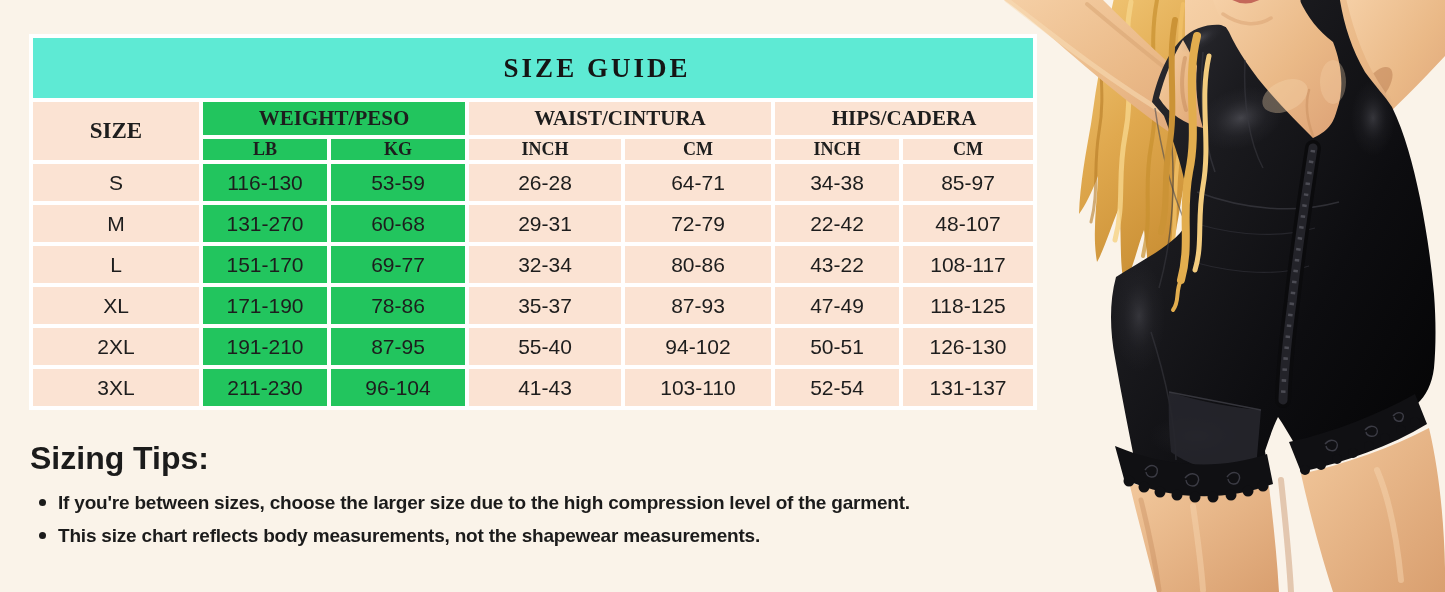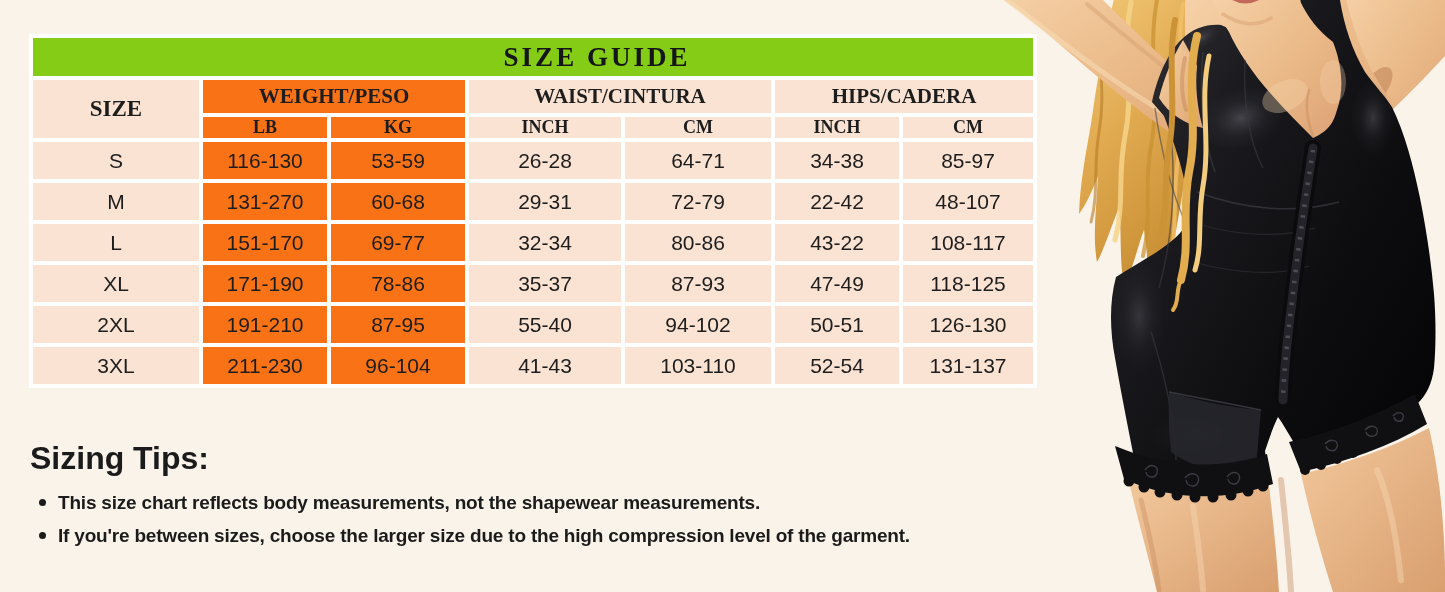--- a/index.html
+++ b/index.html
@@ -15,22 +15,22 @@
   table.sg{
     position:absolute;left:29px;top:34px;
     border-collapse:separate;border-spacing:4px;
     background:#ffffff;table-layout:fixed;
   }
   table.sg td{
     text-align:center;vertical-align:middle;padding:0;
     color:#1d1d1d;overflow:hidden;white-space:nowrap;
   }
   .c-light{background:#fbe3d3;}
-  .c-dark{background:#f97316;}
-  td.title-cell{height:38px;background:#84cc16;margin-top:32px;}
+  .c-dark{background:#22c55e;}
+  td.title-cell{height:60px;background:#5eead4;margin-top:32px;}
   .sg-title{
     font-family:"Liberation Serif",serif;font-weight:bold;
     font-size:27px;letter-spacing:3px;color:#151515;
     position:relative;left:64px;
   }
   td.hd{
     font-family:"Liberation Serif",serif;font-weight:bold;
     font-size:21px;height:33px;color:#161616;
   }
   td.size-hd{font-size:23px;}
@@ -261,21 +261,21 @@
       <td class="c-light val">52-54</td>
       <td class="c-light val">131-137</td>
     </tr>
   </tbody>
     </table>
 
   <div class="tips">
     <div class="tips-h">Sizing Tips:</div>
     <div class="tip">
       <span class="dot"></span>
-      <span>This size chart reflects body measurements, not the shapewear measurements.</span>
+      <span>If you're between sizes, choose the larger size due to the high compression level of the garment.</span>
     </div>
     <div class="tip">
       <span class="dot"></span>
-      <span>If you're between sizes, choose the larger size due to the high compression level of the garment.</span>
+      <span>This size chart reflects body measurements, not the shapewear measurements.</span>
     </div>
   </div>
 
 </div>
 
 </body></html>

